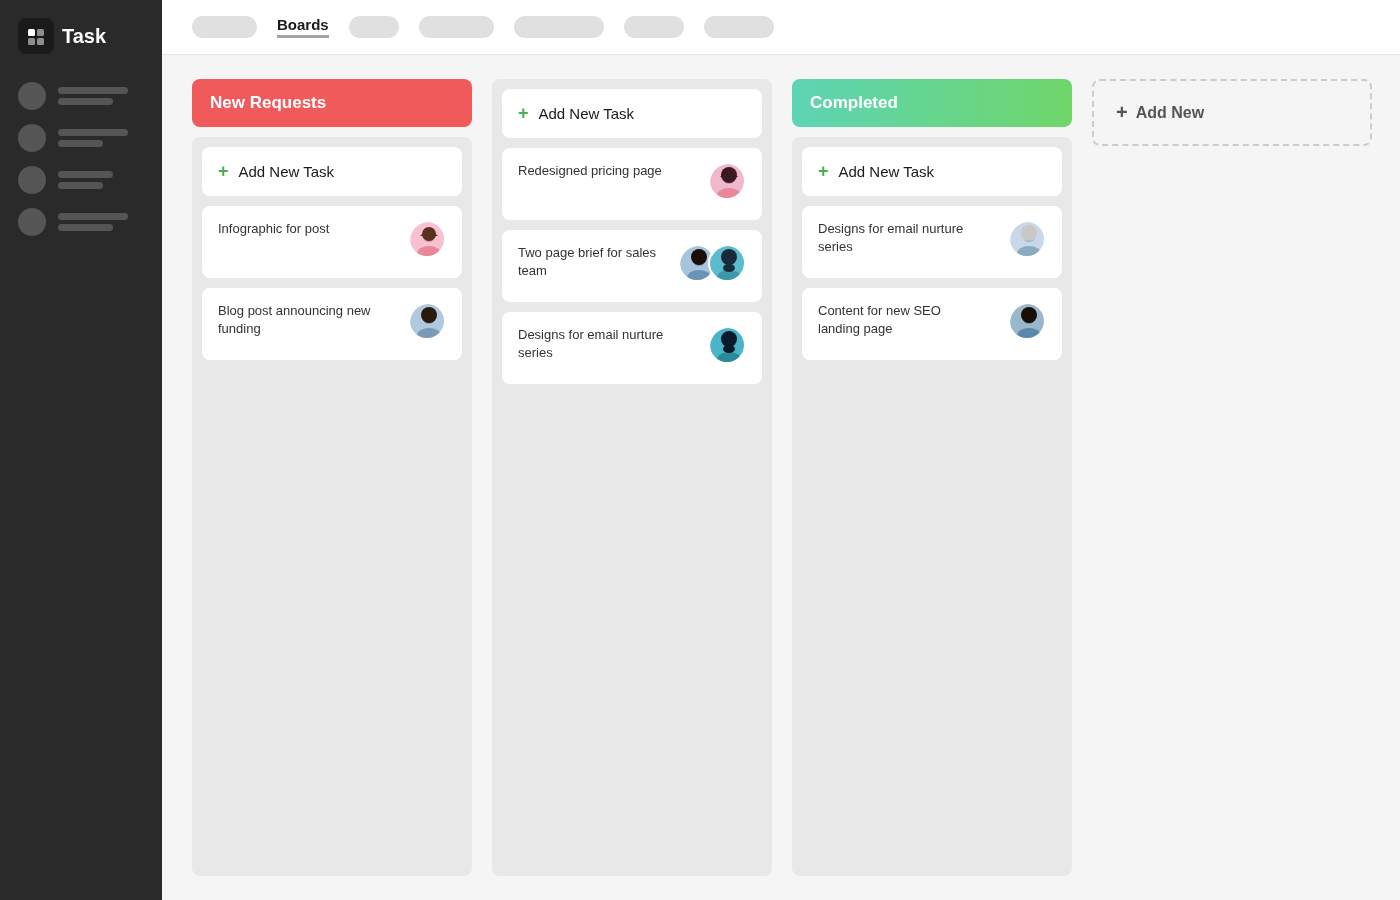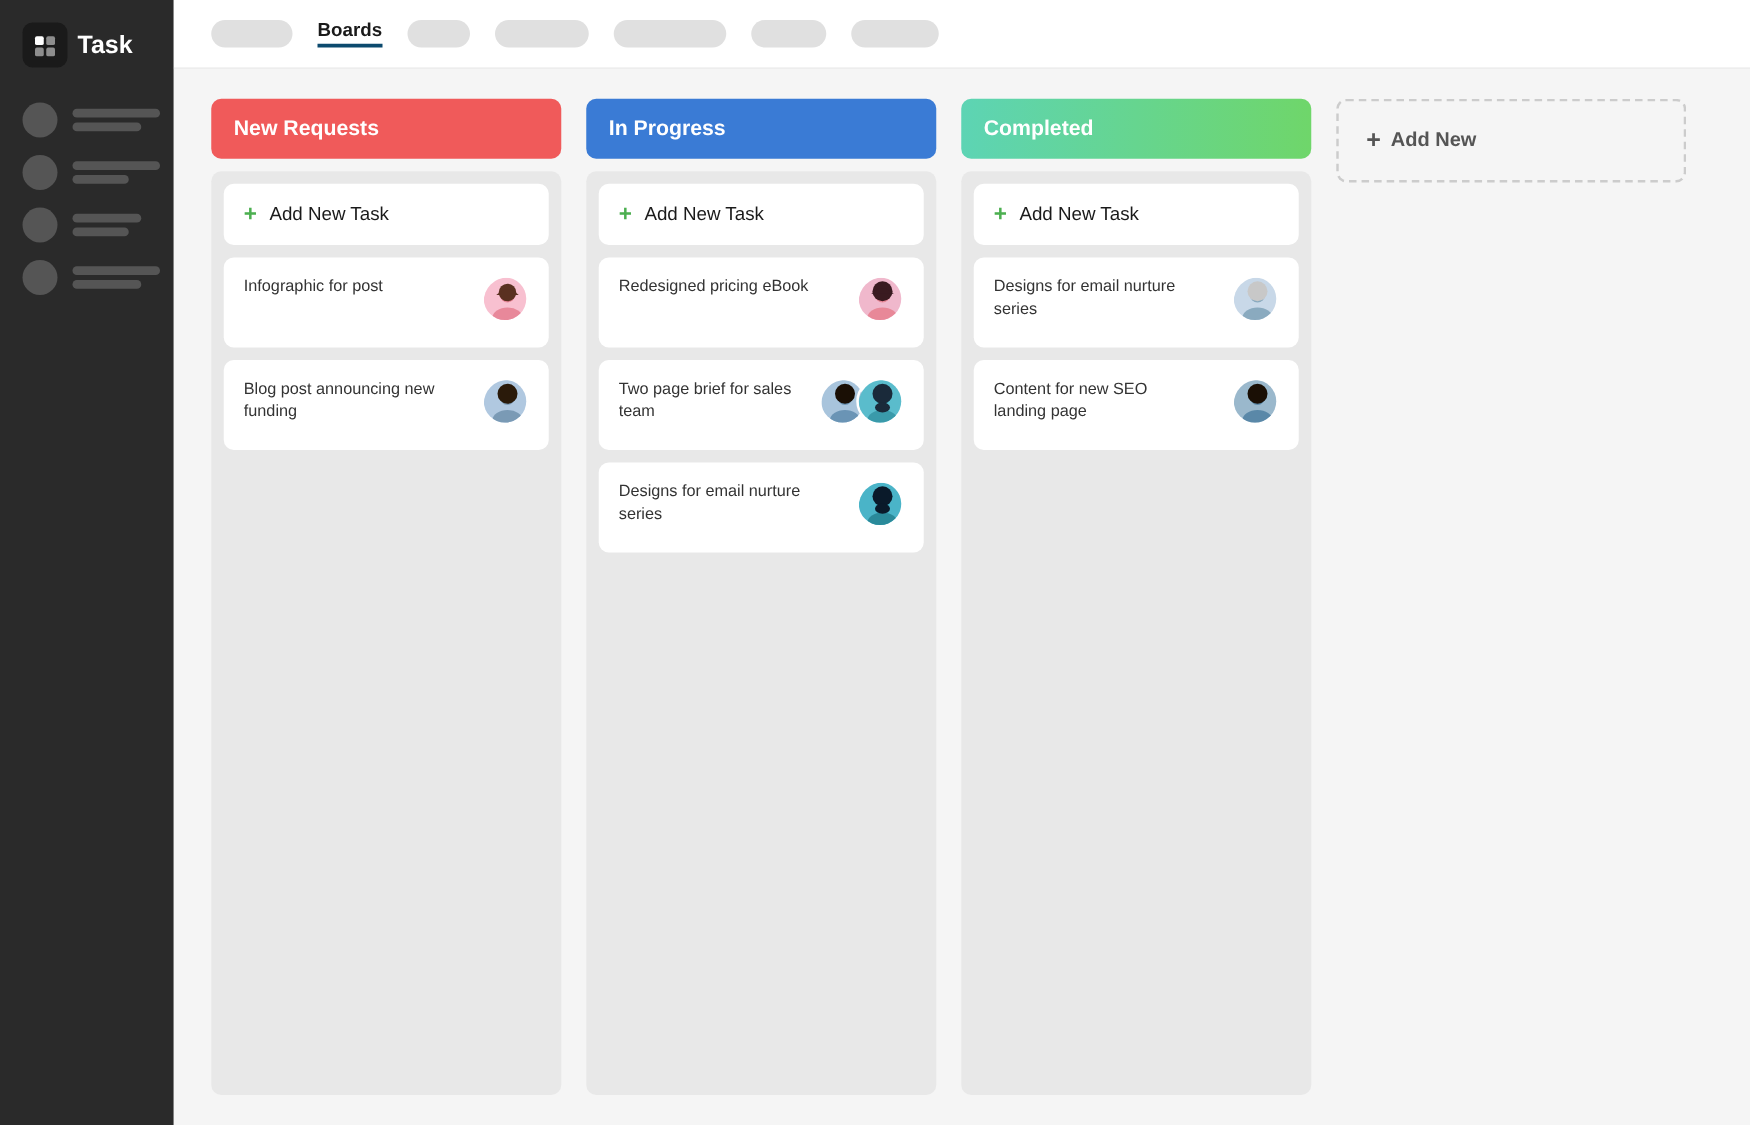--- a/index.html
+++ b/index.html
@@ -1,20 +1,20 @@
 <!DOCTYPE html>
 <html><head>
   <meta charset="utf-8">
   <style>
     * { box-sizing: border-box; margin: 0; padding: 0; }
     body { font-family: -apple-system, BlinkMacSystemFont, 'Segoe UI', sans-serif; background: #f0f0f0; display: flex; height: 900px; overflow: hidden; }
 
     
     .sidebar {
-      width: 139px;
+      width: 162px;
       background: #2a2a2a;
       display: flex;
       flex-direction: column;
       padding: 18px 0;
       flex-shrink: 0;
     }
     .sidebar-logo {
       display: flex;
       align-items: center;
       padding: 0 18px 28px 18px;
@@ -120,21 +120,21 @@
     .tab-pill {
       height: 22px;
       background: #e0e0e0;
       border-radius: 11px;
     }
     .tab-active {
       font-size: 15px;
       font-weight: 600;
       color: #1a1a1a;
       padding-bottom: 2px;
-      border-bottom: 3px solid #0c4a6e;
+      border-bottom: 3px solid #a3a3a3;
       cursor: pointer;
     }
     .tab-pill.w1 { width: 65px; }
     .tab-pill.w2 { width: 50px; }
     .tab-pill.w3 { width: 75px; }
     .tab-pill.w4 { width: 90px; }
     .tab-pill.w5 { width: 60px; }
     .tab-pill.w6 { width: 70px; }
 
     
@@ -355,31 +355,28 @@
                 <ellipse cx="19" cy="32" rx="12" ry="8" fill="#7a9ab5"></ellipse>
                 <circle cx="19" cy="11" r="8" fill="#2a1a0a"></circle>
               </svg>
             </div>
           </div>
         </div>
       </div>
     </div>
 
     <div class="column">
-      <div class="column-header col-blue">
-        <span>In Progress</span>
-      </div>
       <div class="column-body">
         <button class="add-task-btn">
           <span class="plus-icon">+</span>
           <span>Add New Task</span>
         </button>
 
         <div class="task-card">
-          <span class="task-text">Redesigned pricing eBook</span>
+          <span class="task-text">Redesigned pricing page</span>
           <div class="task-avatars">
             <div class="avatar-circle">
               <svg width="38" height="38" viewBox="0 0 38 38">
                 <circle cx="19" cy="19" r="19" fill="#f0b8cc"></circle>
                 <circle cx="19" cy="14" r="6" fill="#e88898"></circle>
                 <ellipse cx="19" cy="32" rx="12" ry="8" fill="#e88898"></ellipse>
                 <circle cx="19" cy="11" r="8" fill="#3a1a20"></circle>
                 <path d="M10 13 Q19 4 28 13" fill="#3a1a20"></path>
               </svg>
             </div>

